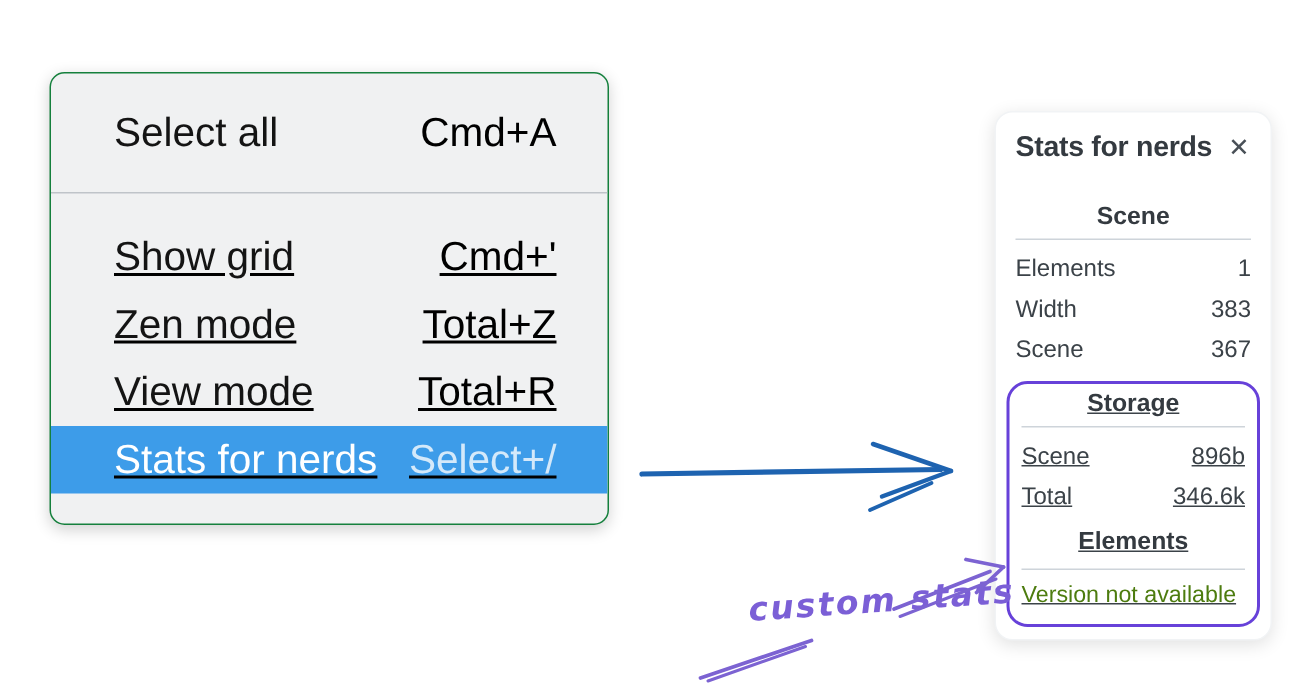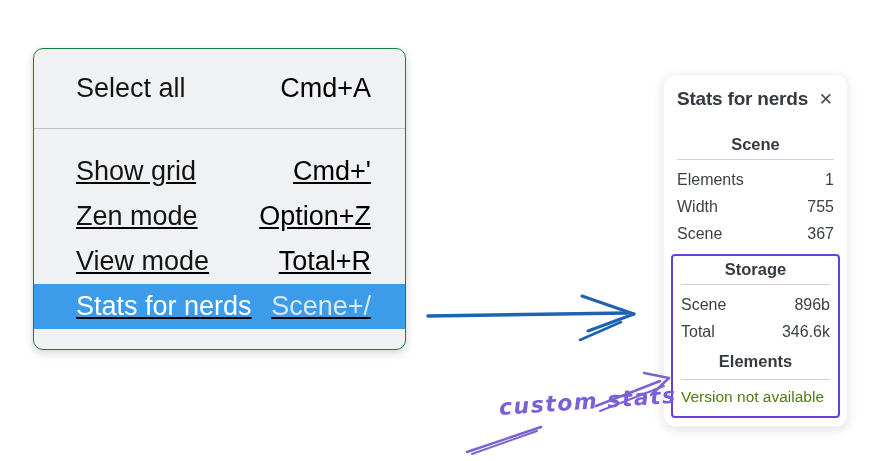--- a/index.html
+++ b/index.html
@@ -109,22 +109,23 @@
   .rows { margin-top: 6px; }
   .stat-row {
     display: flex;
     justify-content: space-between;
     font-size: 16px;
     line-height: 27px;
   }
   .purple-box {
     margin: 7px -6px 0;
     border: 2px solid #6741d9;
-    border-radius: 4px;
+    border-radius: 14px;
     padding: 5px 8px 8px;
+    text-decoration: underline;
   }
   .purple-box .section-header.boxed-first { margin-top: 0; }
   .purple-box .section-header.boxed { margin-top: 8px; }
   .purple-box .divider.version-divider { margin-top: 9px; }
   .version-note {
     margin-top: 6px;
     font-size: 15.5px;
     line-height: 22px;
     color: #4d7c0f;
     white-space: nowrap;
@@ -166,49 +167,49 @@
       <span class="shortcut">Cmd+A</span>
     </div>
     <div class="menu-divider"></div>
     <div class="menu-group">
       <div class="menu-item">
         <span>Show grid</span>
         <span class="shortcut">Cmd+'</span>
       </div>
       <div class="menu-item">
         <span>Zen mode</span>
-        <span class="shortcut">Option+Z</span>
+        <span class="shortcut">Total+Z</span>
       </div>
       <div class="menu-item">
         <span>View mode</span>
         <span class="shortcut">Total+R</span>
       </div>
       <div class="menu-item highlighted">
         <span>Stats for nerds</span>
-        <span class="shortcut">Scene+/</span>
+        <span class="shortcut">Select+/</span>
       </div>
     </div>
   </div>
 
   <div class="stats-panel">
     <div class="panel-title-row">
       <span class="panel-title">Stats for nerds</span>
       <button class="close-btn">✕</button>
     </div>
 
     <div class="section-header">Scene</div>
     <div class="divider"></div>
     <div class="rows">
       <div class="stat-row">
         <span>Elements</span>
         <span>1</span>
       </div>
       <div class="stat-row">
         <span>Width</span>
-        <span>755</span>
+        <span>383</span>
       </div>
       <div class="stat-row">
         <span>Scene</span>
         <span>367</span>
       </div>
     </div>
 
     <div class="purple-box">
       <div class="section-header boxed-first">Storage</div>
       <div class="divider"></div>

